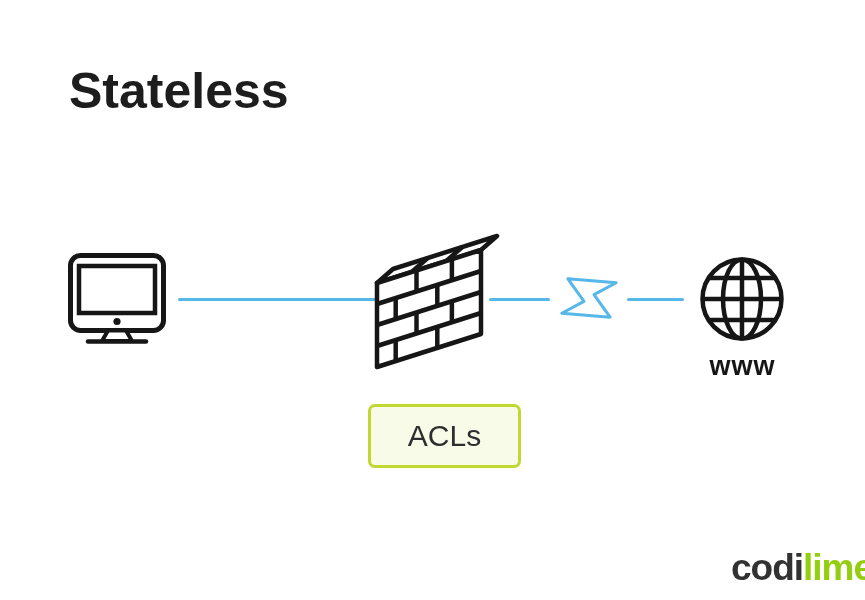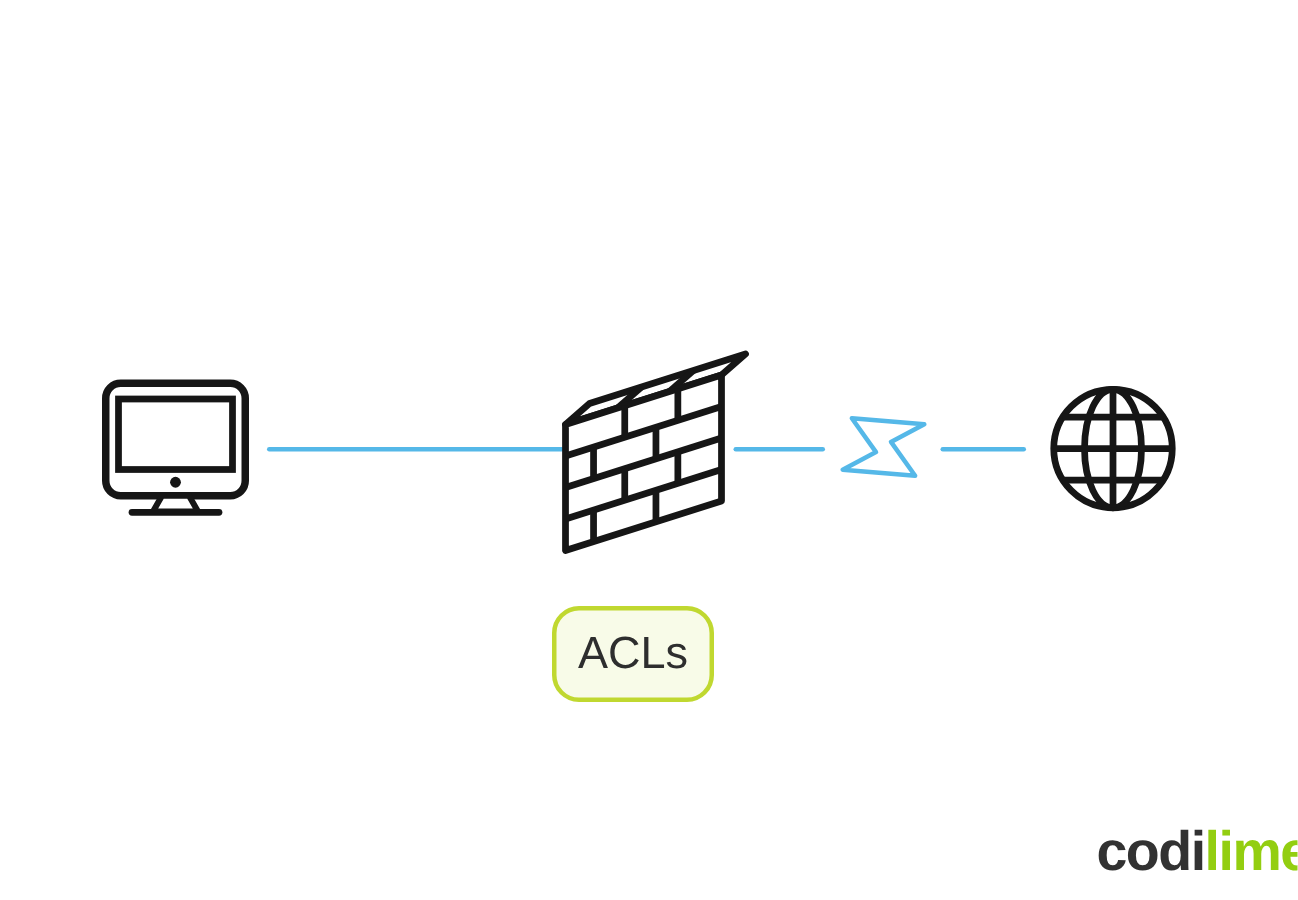--- a/index.html
+++ b/index.html
@@ -39,40 +39,41 @@
   .bolt-stroke{stroke:var(--line-blue,#55b8e8);fill:none;stroke-width:3;stroke-linejoin:round;stroke-linecap:round;}
 
   .www-label{
     position:absolute;left:699px;top:351px;width:87px;
     text-align:center;font-size:27px;font-weight:700;
     letter-spacing:1px;color:var(--icon-black,#161616);
   }
 
   .acl-box{
     position:absolute;left:368px;top:404px;
-    width:108px;height:64px;box-sizing:border-box;
+    width:153px;height:64px;box-sizing:border-box;
     background:var(--acl-background,#f8fbe8);
     border:3px solid var(--acl-border,#c0d830);
-    border-radius:18px;
+    border-radius:7px;
     display:flex;align-items:center;justify-content:center;
     font-size:30px;color:#2e2e2e;
   }
 
   .brand-logo{
     position:absolute;left:731px;top:547px;
     font-size:37px;font-weight:700;letter-spacing:-1px;
   }
   .logo-prefix{color:#323232;}
   .logo-suffix{color:var(--logo-green,#93ce10);}
 </style>
 </head>
 <body>
 
 <div class="canvas">
 
+  <div class="page-title">Stateless</div>
 
   <svg id="computer-svg" class="node-svg" width="110" height="100" viewBox="0 0 110 100" aria-hidden="true">
     <rect class="ink white-fill" x="8.5" y="6.5" width="93" height="75" rx="10" stroke-width="5"></rect>
     <rect class="ink" x="17" y="17" width="76" height="47" stroke-width="4.5"></rect>
     <circle class="ink-fill" cx="55" cy="72.5" r="3.6"></circle>
     <path class="ink white-fill" d="M46,81.5 L64,81.5 L70,92 L40,92 Z" stroke-width="4"></path>
     <line class="ink" x1="26" y1="92.5" x2="84" y2="92.5" stroke-width="4.5" stroke-linecap="round"></line>
   </svg>
 
   <div id="line-left" class="link-line"></div>
@@ -116,20 +117,21 @@
     <g class="ink" stroke-width="4.5">
       <circle cx="43" cy="43" r="39.5"></circle>
       <ellipse cx="43" cy="43" rx="19" ry="39.5"></ellipse>
       <line x1="43" y1="3.5" x2="43" y2="82.5"></line>
       <line x1="9.6" y1="22" x2="76.4" y2="22"></line>
       <line x1="3.5" y1="43" x2="82.5" y2="43"></line>
       <line x1="9.6" y1="64" x2="76.4" y2="64"></line>
     </g>
   </svg>
 
+  <div class="www-label">www</div>
 
   <div class="acl-box">
     <span>ACLs</span>
   </div>
 
   <div class="brand-logo">
     <span class="logo-prefix">codi</span><span class="logo-suffix">lime</span>
   </div>
 
 </div>

